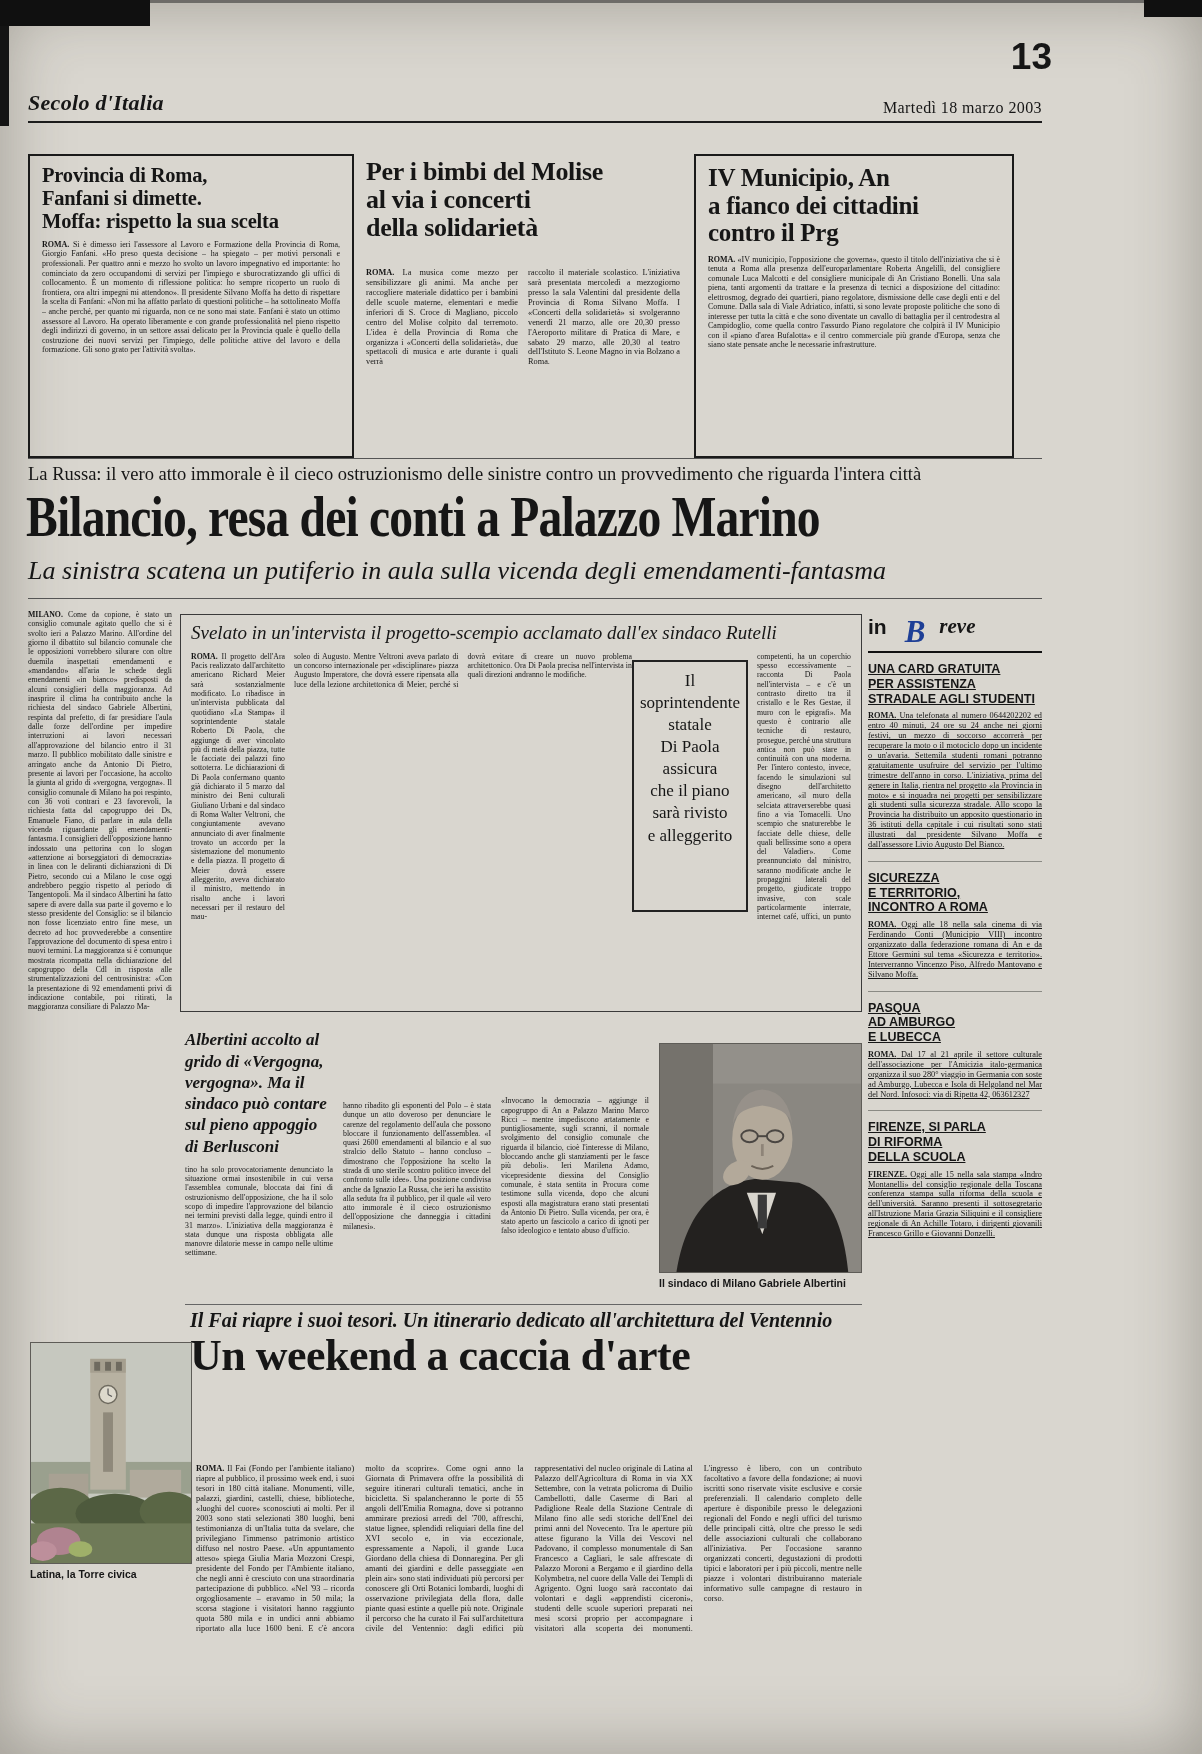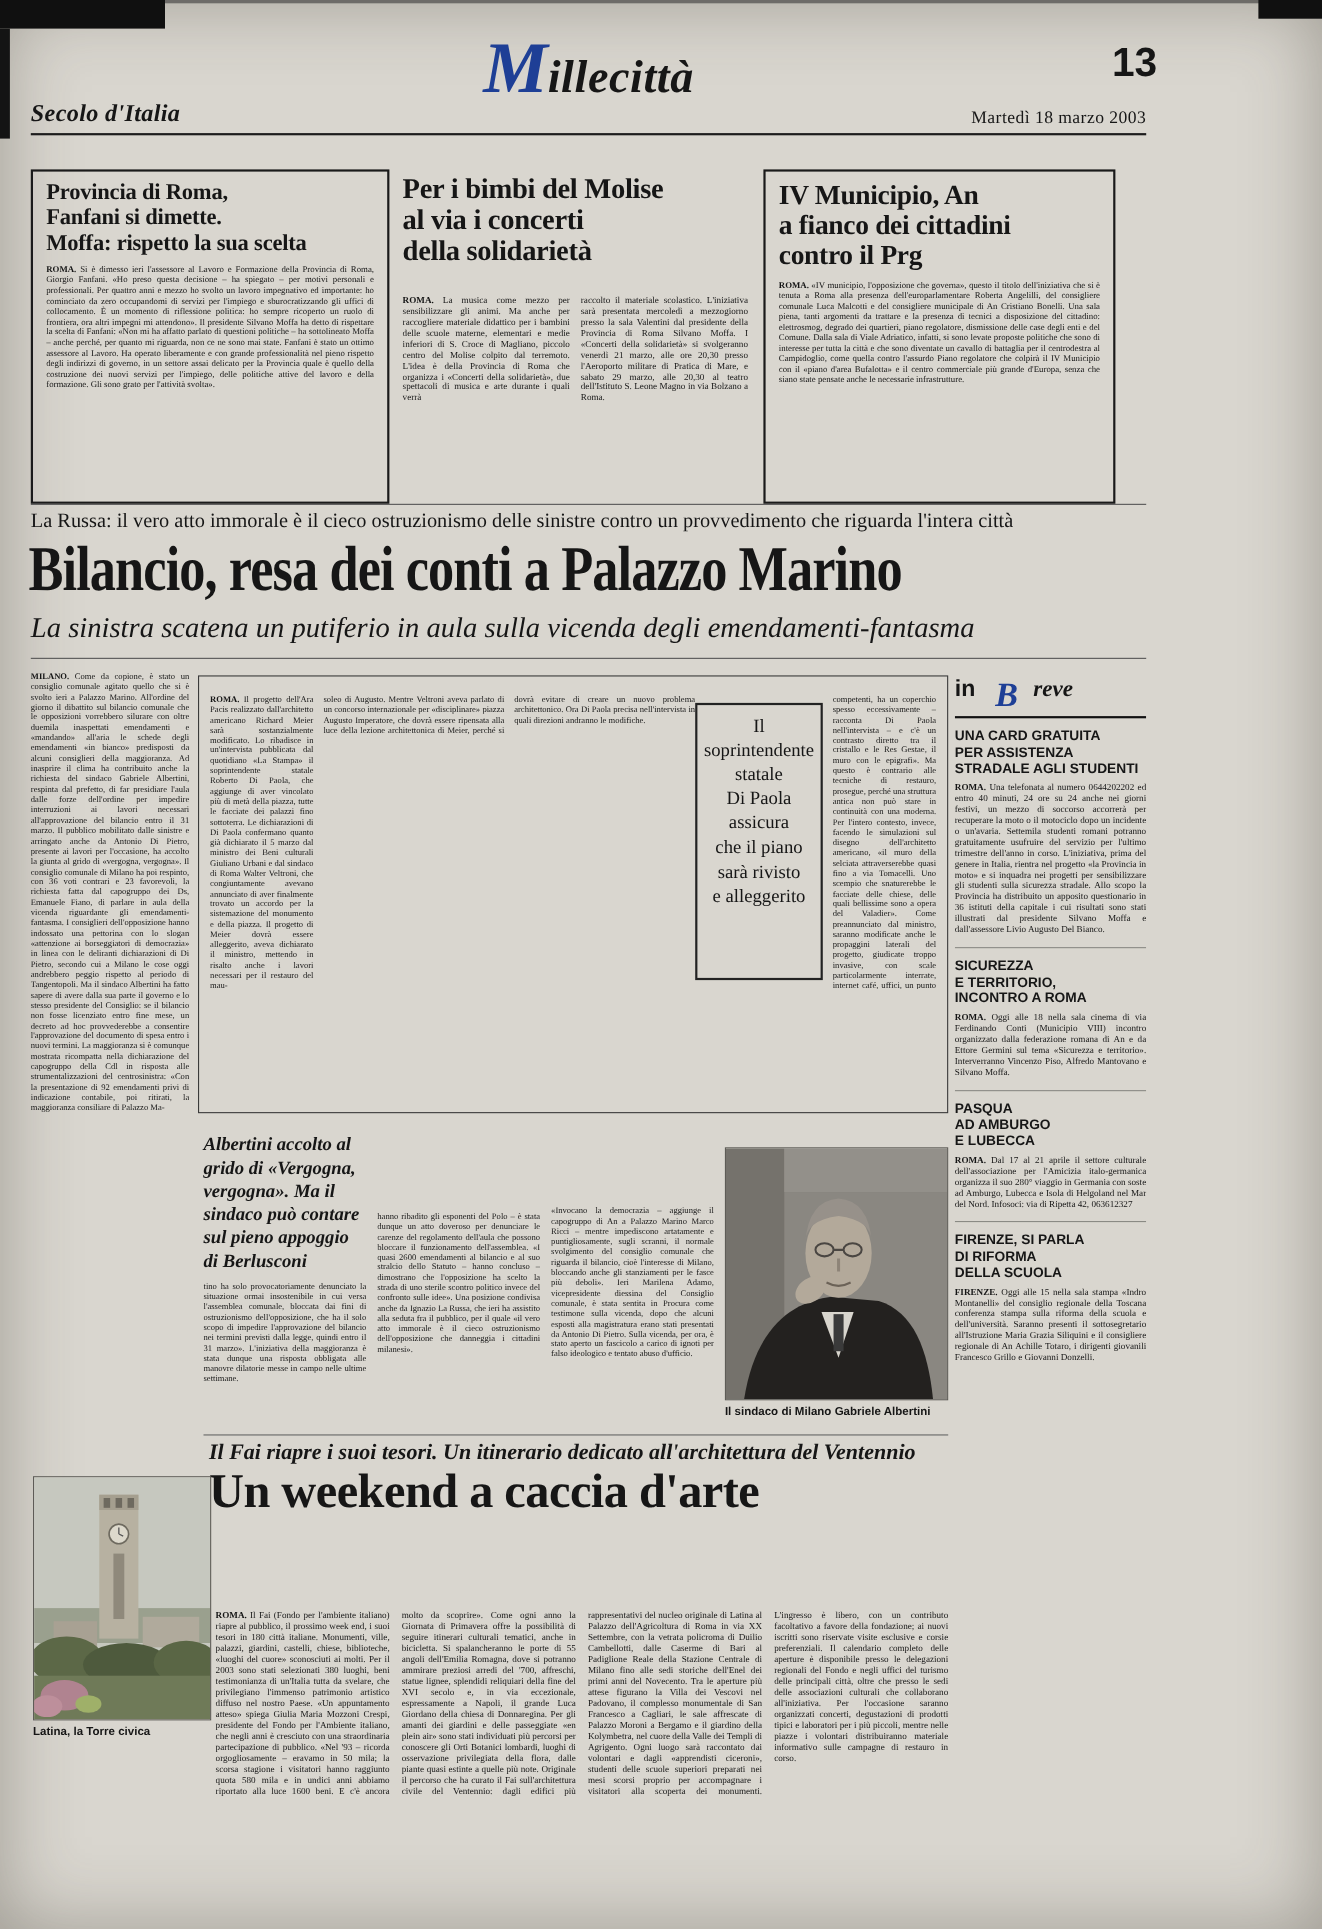--- a/index.html
+++ b/index.html
@@ -61,21 +61,21 @@
   .alb-col{width:148px;font-size:7.8px;line-height:9.3px;overflow:hidden;}
   .alb-photo-wrap{flex:1;}
   .alb-photo{width:100%;height:230px;display:block;border:1px solid #5e5c57;box-sizing:border-box;}
   .alb-caption{margin-top:4px;font:700 10.5px/1.2 "Liberation Sans",sans-serif;}
   
   .sidebar{left:868px;top:616px;width:174px;height:1132px;overflow:hidden;}
   .inbreve{border-bottom:2px solid #111;padding-bottom:4px;display:flex;align-items:flex-start;gap:14px;}
   .ib-in{font:800 21px/1 "Liberation Sans",sans-serif;}
   .ib-b{font:italic 700 31px/1 "Liberation Serif",serif;color:#1e3f96;margin-left:4px;}
   .ib-reve{font:italic 700 21px/1 "Liberation Serif",serif;}
-  .sb-item{padding:9px 0 11px;border-bottom:1px solid #8a8a84;}
+  .sb-item{padding:9px 0 11px;border-bottom:1px solid #8a8a84;text-decoration:underline;}
   .sb-item:last-child{border-bottom:none;}
   .sb-title{font:800 12.5px/1.18 "Liberation Sans",sans-serif;}
   .sb-body{margin-top:5px;font-size:8.3px;line-height:9.9px;}
   
   .wk-rule{left:185px;top:1304px;width:677px;height:1px;background:#666;}
   .wk-kicker{left:190px;top:1309px;width:672px;font:italic 700 20px/1.1 "Liberation Serif",serif;}
   .wk-headline{left:190px;top:1334px;font:700 44px/1 "Liberation Serif",serif;letter-spacing:-.5px;}
   .wk-photo-wrap{left:30px;top:1342px;width:162px;}
   .wk-photo{width:162px;height:222px;display:block;border:1px solid #5e5c57;box-sizing:border-box;}
   .wk-caption{margin-top:4px;font:700 10.5px/1.2 "Liberation Sans",sans-serif;}
@@ -85,23 +85,20 @@
 </head>
 <body>
 
 <div class="page">
 
   <div class="abs art-top"></div>
   <div class="abs art-tl"></div>
   <div class="abs art-tl2"></div>
   <div class="abs art-tr"></div>
 
-  <div class="abs logo">
-    <span class="m">M</span><span class="rest">illecittà</span>
-  </div>
   <div class="abs pagenum">13</div>
   <div class="abs masthead">Secolo d'Italia</div>
   <div class="abs date">Martedì 18 marzo 2003</div>
   <div class="abs header-rule"></div>
 
   <div class="abs fanfani">
     <div class="fan-title prel">Provincia di Roma,
 Fanfani si dimette.
 Moffa: rispetto la sua scelta</div>
     <div class="fan-body just"><b class="dl">ROMA.</b> <span>Si è dimesso ieri l'assessore al Lavoro e Formazione della Provincia di Roma, Giorgio Fanfani. «Ho preso questa decisione – ha spiegato – per motivi personali e professionali. Per quattro anni e mezzo ho svolto un lavoro impegnativo ed importante: ho cominciato da zero occupandomi di servizi per l'impiego e sburocratizzando gli uffici di collocamento. È un momento di riflessione politica: ho sempre ricoperto un ruolo di frontiera, ora altri impegni mi attendono». Il presidente Silvano Moffa ha detto di rispettare la scelta di Fanfani: «Non mi ha affatto parlato di questioni politiche – ha sottolineato Moffa – anche perché, per quanto mi riguarda, non ce ne sono mai state. Fanfani è stato un ottimo assessore al Lavoro. Ha operato liberamente e con grande professionalità nel pieno rispetto degli indirizzi di governo, in un settore assai delicato per la Provincia quale è quello della costruzione dei nuovi servizi per l'impiego, delle politiche attive del lavoro e della formazione. Gli sono grato per l'attività svolta».</span></div>
@@ -126,20 +123,21 @@
 
   <div class="abs rule-a"></div>
   <div class="abs main-kicker">La Russa: il vero atto immorale è il cieco ostruzionismo delle sinistre contro un provvedimento che riguarda l'intera città</div>
   <div class="abs main-headline">Bilancio, resa dei conti a Palazzo Marino</div>
   <div class="abs main-deck">La sinistra scatena un putiferio in aula sulla vicenda degli emendamenti-fantasma</div>
   <div class="abs rule-b"></div>
 
   <div class="abs left-col just"><b class="dl">MILANO.</b> <span>Come da copione, è stato un consiglio comunale agitato quello che si è svolto ieri a Palazzo Marino. All'ordine del giorno il dibattito sul bilancio comunale che le opposizioni vorrebbero silurare con oltre duemila inaspettati emendamenti e «mandando» all'aria le schede degli emendamenti «in bianco» predisposti da alcuni consiglieri della maggioranza. Ad inasprire il clima ha contribuito anche la richiesta del sindaco Gabriele Albertini, respinta dal prefetto, di far presidiare l'aula dalle forze dell'ordine per impedire interruzioni ai lavori necessari all'approvazione del bilancio entro il 31 marzo. Il pubblico mobilitato dalle sinistre e arringato anche da Antonio Di Pietro, presente ai lavori per l'occasione, ha accolto la giunta al grido di «vergogna, vergogna». Il consiglio comunale di Milano ha poi respinto, con 36 voti contrari e 23 favorevoli, la richiesta fatta dal capogruppo dei Ds, Emanuele Fiano, di parlare in aula della vicenda riguardante gli emendamenti-fantasma. I consiglieri dell'opposizione hanno indossato una pettorina con lo slogan «attenzione ai borseggiatori di democrazia» in linea con le deliranti dichiarazioni di Di Pietro, secondo cui a Milano le cose oggi andrebbero peggio rispetto al periodo di Tangentopoli. Ma il sindaco Albertini ha fatto sapere di avere dalla sua parte il governo e lo stesso presidente del Consiglio: se il bilancio non fosse licenziato entro fine mese, un decreto ad hoc provvederebbe a consentire l'approvazione del documento di spesa entro i nuovi termini. La maggioranza si è comunque mostrata ricompatta nella dichiarazione del capogruppo della Cdl in risposta alle strumentalizzazioni del centrosinistra: «Con la presentazione di 92 emendamenti privi di indicazione contabile, poi ritirati, la maggioranza consiliare di Palazzo Ma-</span></div>
 
   <div class="abs ara-box">
+    <div class="ara-kicker">Svelato in un'intervista il progetto-scempio acclamato dall'ex sindaco Rutelli</div>
     <div class="ara-body">
       <div class="ara-col just"><b class="dl">ROMA.</b> <span>Il progetto dell'Ara Pacis realizzato dall'architetto americano Richard Meier sarà sostanzialmente modificato. Lo ribadisce in un'intervista pubblicata dal quotidiano «La Stampa» il soprintendente statale Roberto Di Paola, che aggiunge di aver vincolato più di metà della piazza, tutte le facciate dei palazzi fino sottoterra. Le dichiarazioni di Di Paola confermano quanto già dichiarato il 5 marzo dal ministro dei Beni culturali Giuliano Urbani e dal sindaco di Roma Walter Veltroni, che congiuntamente avevano annunciato di aver finalmente trovato un accordo per la sistemazione del monumento e della piazza. Il progetto di Meier dovrà essere alleggerito, aveva dichiarato il ministro, mettendo in risalto anche i lavori necessari per il restauro del mau-</span></div>
       <div class="ara-mid">
         <div class="ara-mid-top just">soleo di Augusto. Mentre Veltroni aveva parlato di un concorso internazionale per «disciplinare» piazza Augusto Imperatore, che dovrà essere ripensata alla luce della lezione architettonica di Meier, perché si dovrà evitare di creare un nuovo problema architettonico. Ora Di Paola precisa nell'intervista in quali direzioni andranno le modifiche.</div>
         <div class="pullquote prel">Il soprintendente statale
 Di Paola assicura
 che il piano sarà rivisto
 e alleggerito</div>
         <div class="ara-mid-bottom just">«È per stabilità che il Soprintendente sottoscriverà entro dieci giorni un accordo con il ministero. La nuova costruzione si fermerà tre metri prima delle chiese e la teca si arresterà a cinque: il vincolo si estenderà anche sottoterra, dove sono stati trovati conci rinascimentali e i primi gradini della scalinata degli Specchi».</div>
       </div>

